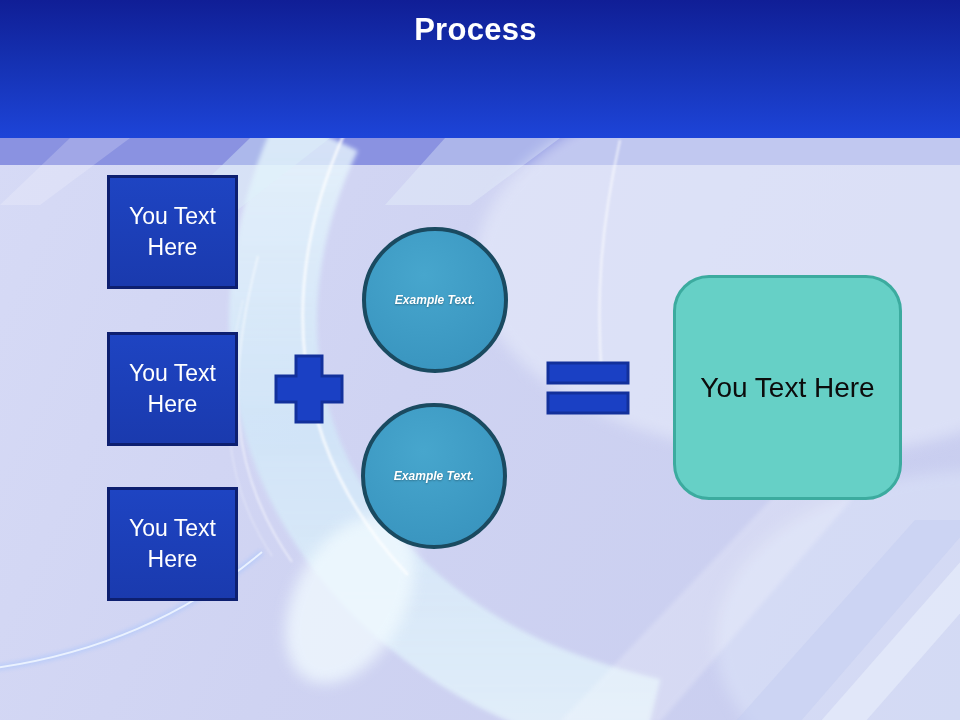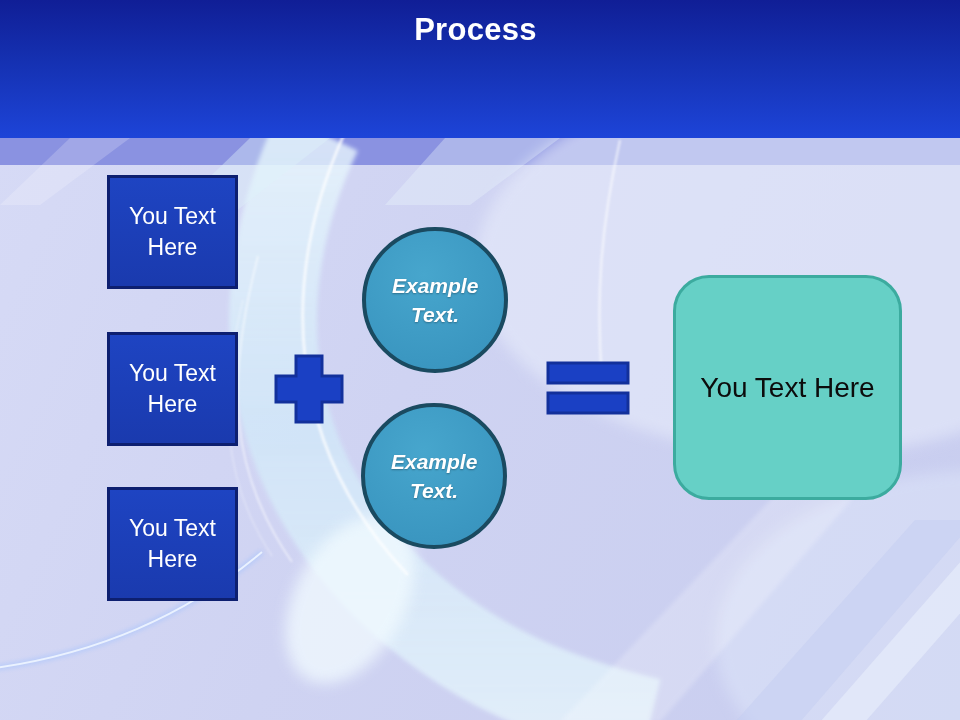--- a/index.html
+++ b/index.html
@@ -30,21 +30,21 @@
   
   .plus-wrap{position:absolute;left:273px;top:353px;width:72px;height:72px;}
   .equals-wrap{position:absolute;left:545px;top:360px;width:86px;height:56px;}
   
   .circle{position:absolute;width:146px;height:146px;border-radius:50%;box-sizing:border-box;
     background:radial-gradient(circle at 42% 32%,#47a6cd 0%,#3b97c1 70%,#3790ba 100%);
     border:4px solid #1a4a60;display:flex;align-items:center;justify-content:center;}
   .circle.c1{left:362px;top:227px;}
   .circle.c2{left:361px;top:403px;}
   .circle .lbl{width:86px;text-align:center;color:#ffffff;font-weight:bold;font-style:italic;
-    font-size:21px;line-height:1.4;text-shadow:0 1px 2px rgba(0,0,0,.3);}
+    font-size:12px;line-height:1.4;text-shadow:0 1px 2px rgba(0,0,0,.3);}
   
   .result-box{position:absolute;left:673px;top:275px;width:229px;height:225px;box-sizing:border-box;
     background:#66d0c6;border:3px solid #3cab9f;border-radius:36px;
     display:flex;align-items:center;justify-content:center;
     color:#0c0c0c;font-size:28px;text-align:center;}
 </style>
 </head>
 <body>
 
 <div class="slide">

